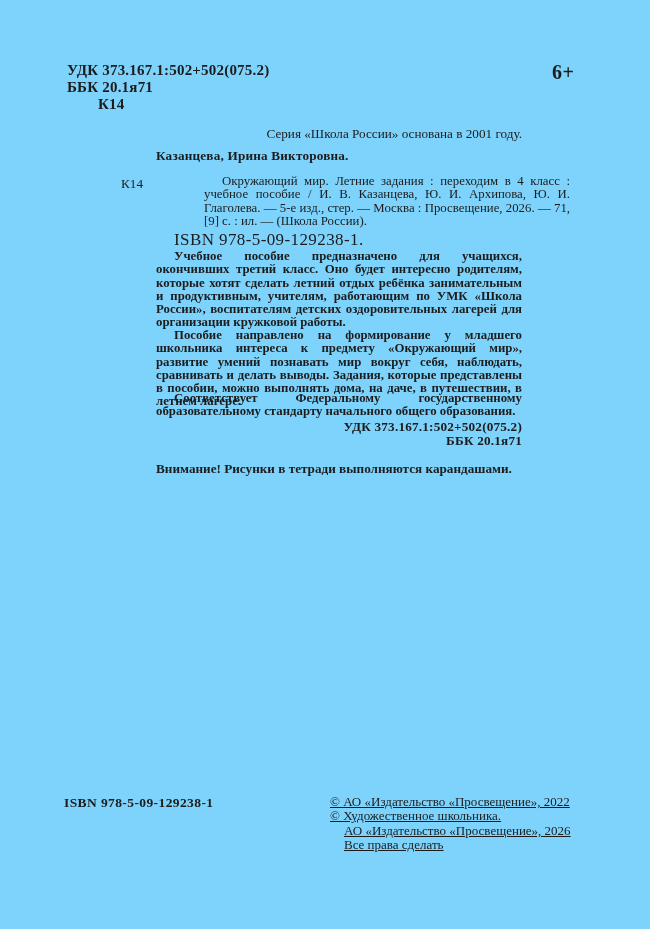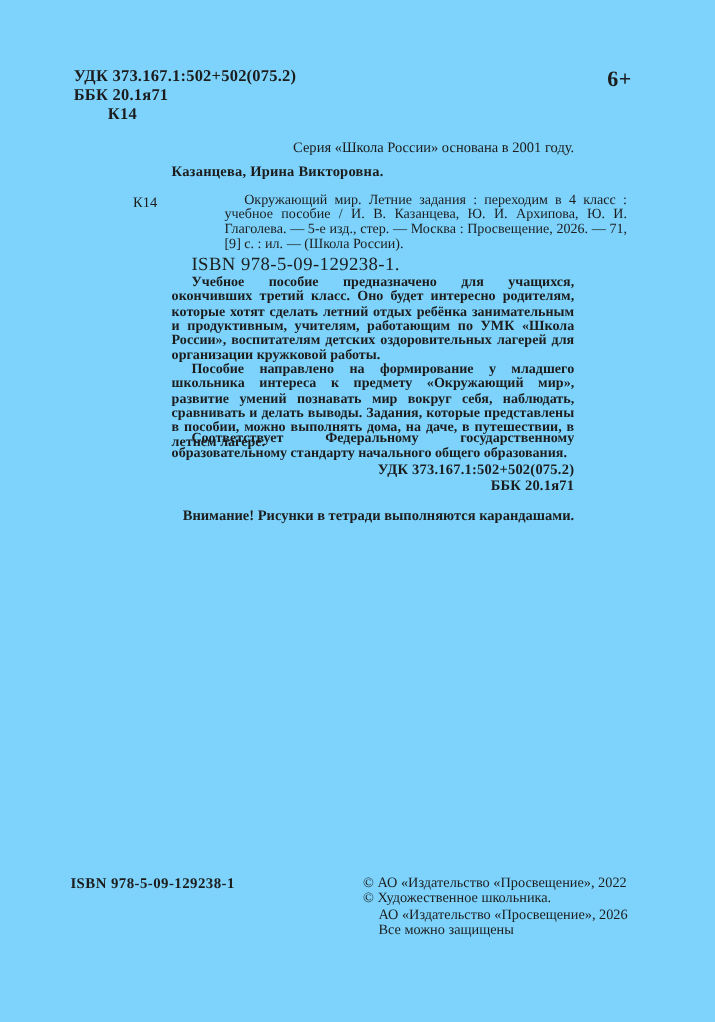--- a/index.html
+++ b/index.html
@@ -74,33 +74,33 @@
   .udc-bottom {
     left: 156px; top: 420px; width: 366px;
     text-align: right;
     font-size: 13.2px; line-height: 14px;
     font-weight: bold;
     letter-spacing: 0.2px;
   }
 
   .warning {
     left: 156px; top: 461px; width: 366px;
-    text-align: right;
+    text-align: left;
     font-size: 13.2px; font-weight: bold;
   }
 
   .footer-isbn {
     left: 64px; top: 795px;
     font-size: 13.5px; font-weight: bold;
     letter-spacing: 0.4px;
   }
 
   .copyright {
     left: 330px; top: 795px;
-    font-size: 13px; line-height: 14.4px;
+    font-size: 13px; line-height: 14.4px; text-decoration: underline;
   }
   .copyright .cont { padding-left: 14px; }
 </style>
 </head>
 <body>
 
 <div class="page">
 
   <div class="abs top-meta">
     <div>УДК 373.167.1:502+502(075.2)</div>
@@ -130,16 +130,16 @@
   </div>
 
   <div class="abs warning">Внимание! Рисунки в тетради выполняются карандашами.</div>
 
   <div class="abs footer-isbn">ISBN 978-5-09-129238-1</div>
 
   <div class="abs copyright">
     <div>© АО «Издательство «Просвещение», 2022</div>
     <div>© Художественное школьника.</div>
     <div class="cont">АО «Издательство «Просвещение», 2026</div>
-    <div class="cont">Все можно защищены</div>
+    <div class="cont">Все права сделать</div>
   </div>
 
 </div>
 
 </body></html>

